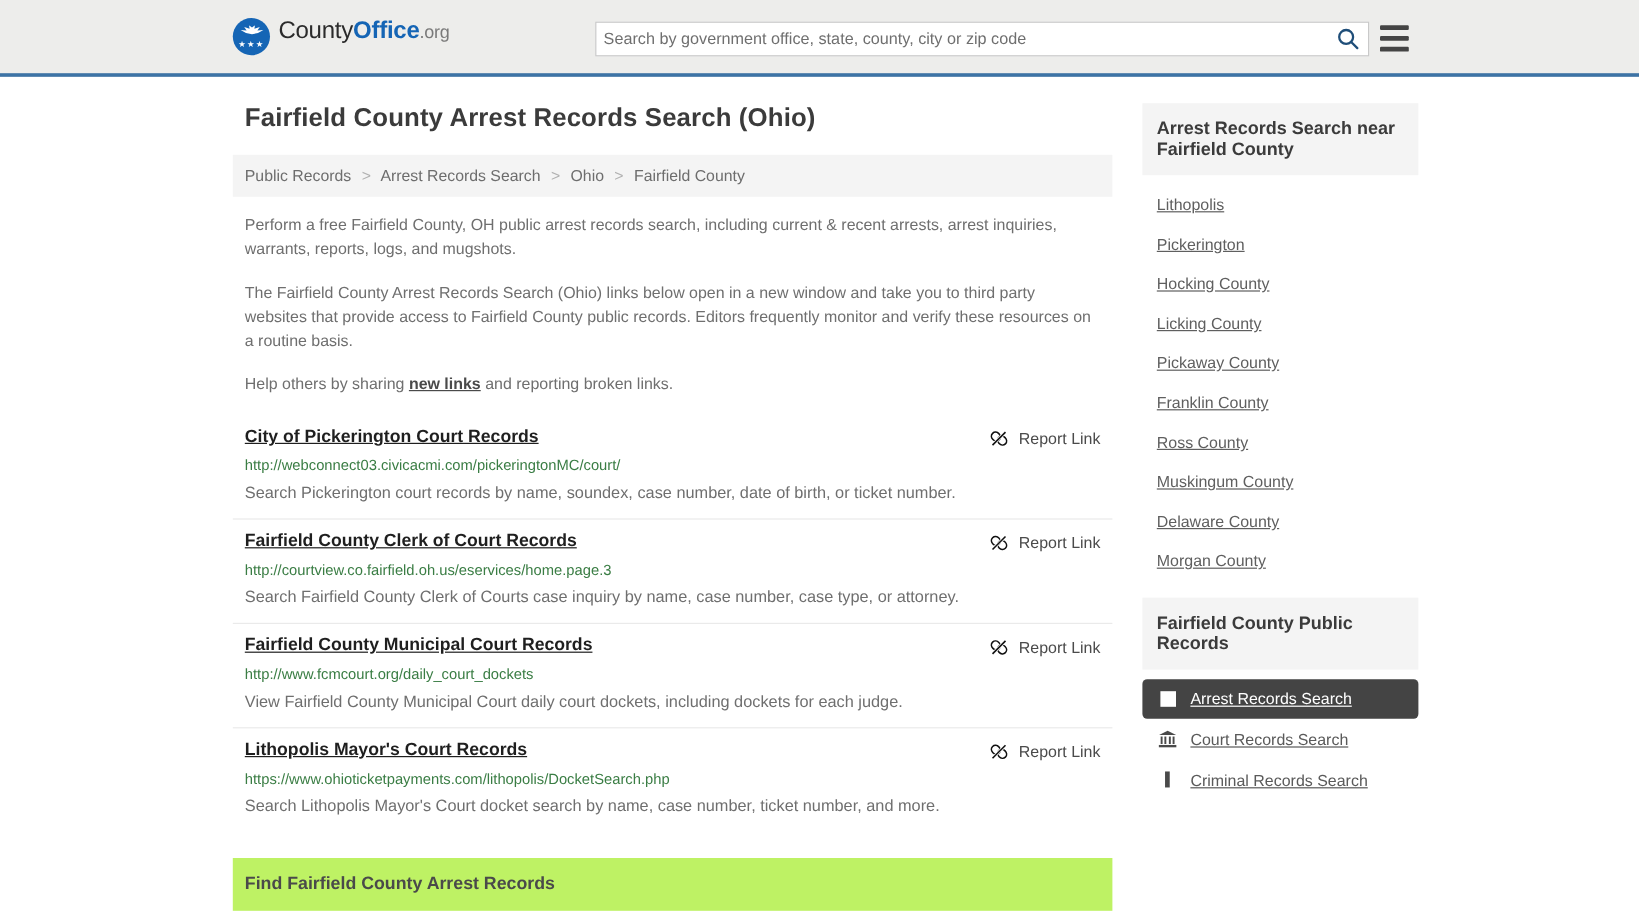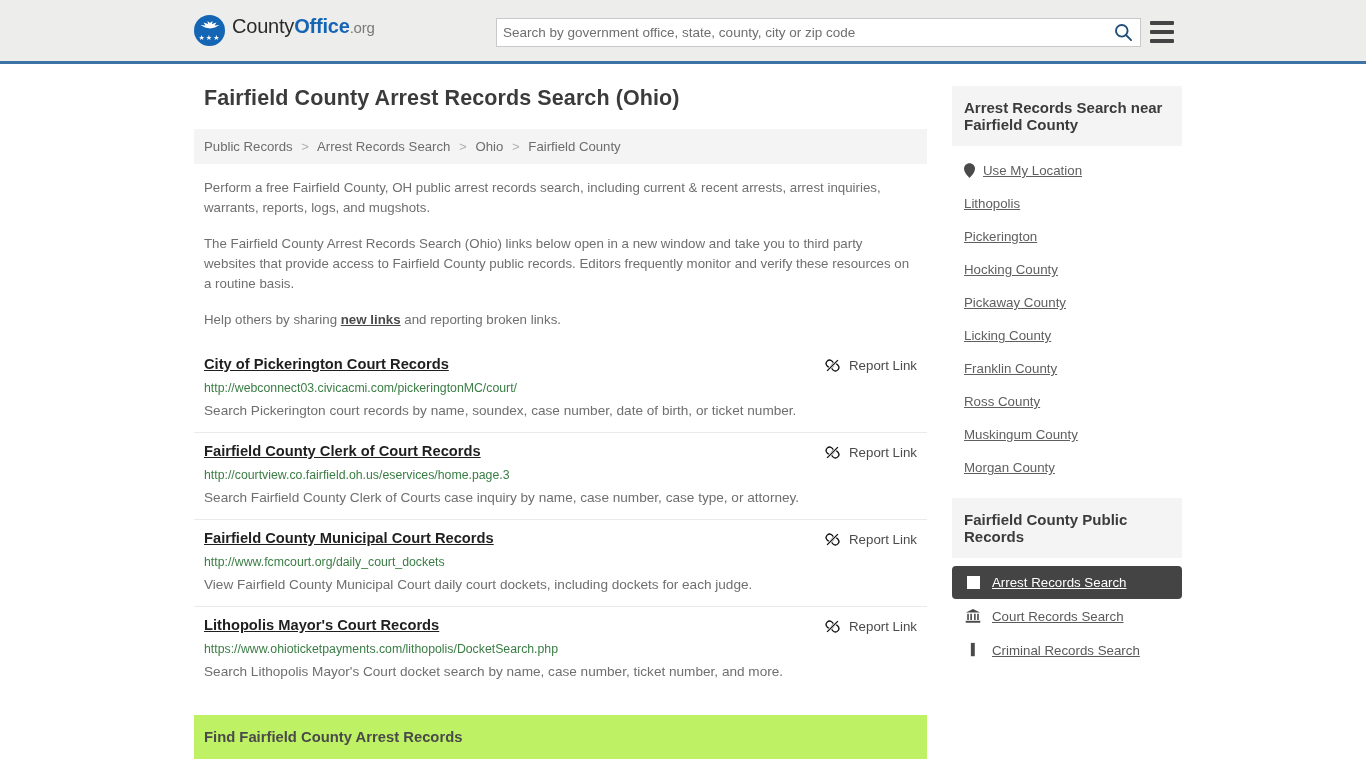--- a/index.html
+++ b/index.html
@@ -423,50 +423,45 @@
     </div>
 
     <div class="col-side">
 
       <div class="side-box-head">
         <h3>Arrest Records Search near Fairfield County</h3>
       </div>
 
       <ul class="side-list">
         <li>
-          <span class="pin-icon">
-            <svg width="11" height="15" viewBox="0 0 12 16" xmlns="http://www.w3.org/2000/svg">
-              <path d="M6 0 C2.7 0 0 2.7 0 6 C0 10.5 6 16 6 16 C6 16 12 10.5 12 6 C12 2.7 9.3 0 6 0 Z" fill="#4a4a4a"></path>
-            </svg>
-          </span>
-          <a>Use My Location</a>
-        </li>
-        <li>
             <a>Lithopolis</a>
           </li>
         <li>
             <a>Pickerington</a>
           </li>
         <li>
             <a>Hocking County</a>
           </li>
         <li>
+            <a>Licking County</a>
+          </li>
+        <li>
             <a>Pickaway County</a>
           </li>
         <li>
-            <a>Licking County</a>
-          </li>
-        <li>
             <a>Franklin County</a>
           </li>
         <li>
             <a>Ross County</a>
           </li>
         <li>
             <a>Muskingum County</a>
+          </li>
+        <li>
+            <a>Delaware County</a>
           </li>
         <li>
             <a>Morgan County</a>
           </li>
       </ul>
 
       <div class="side-box-head" style="margin-top:14px;">
         <h3>Fairfield County Public Records</h3>
       </div>
 

